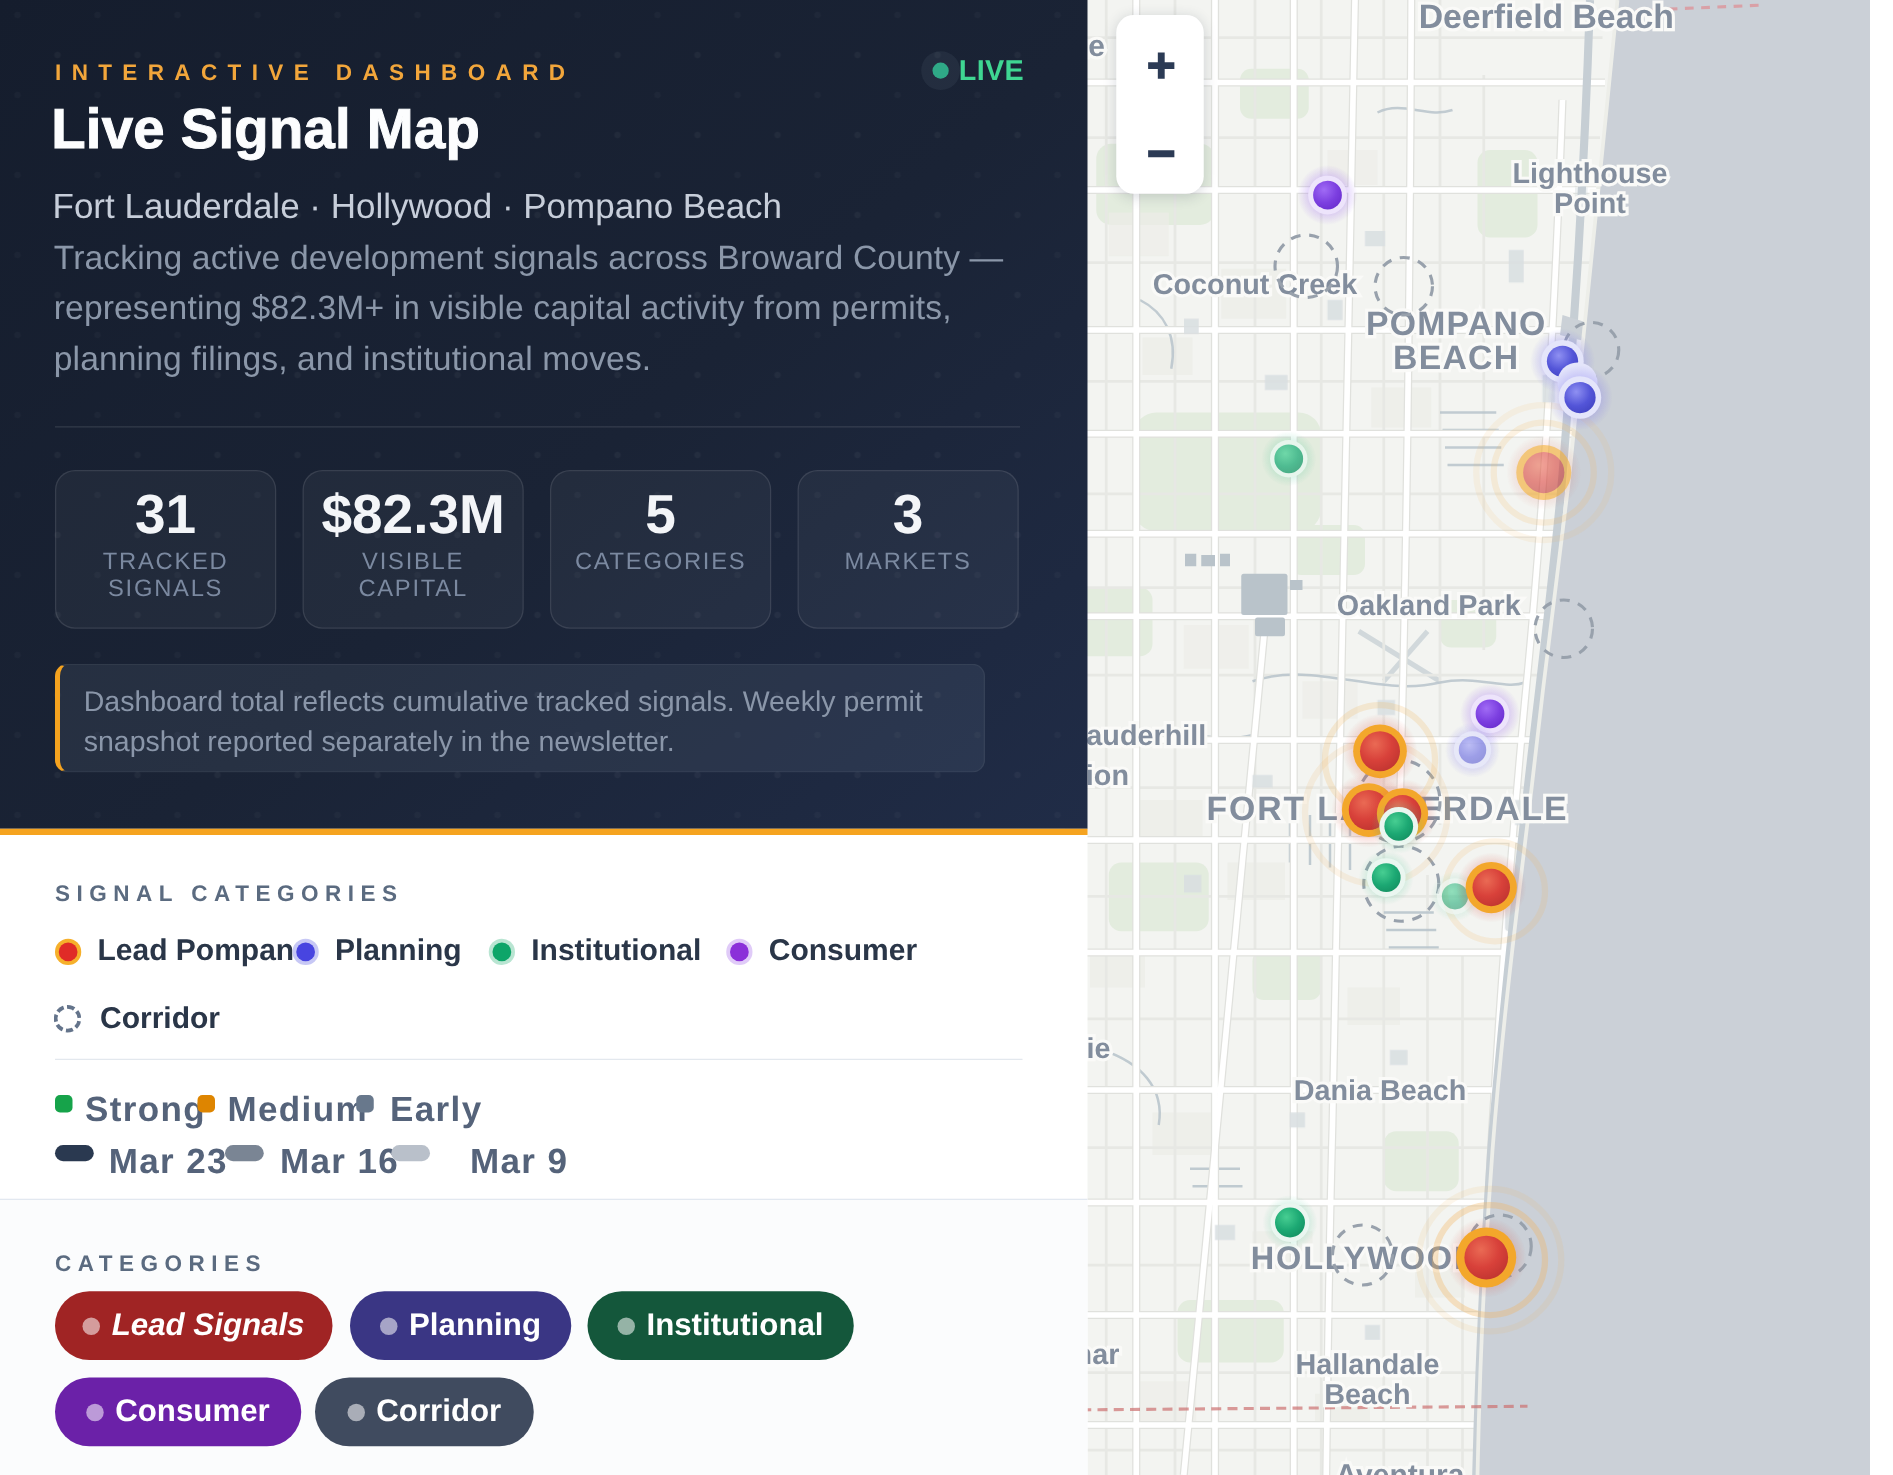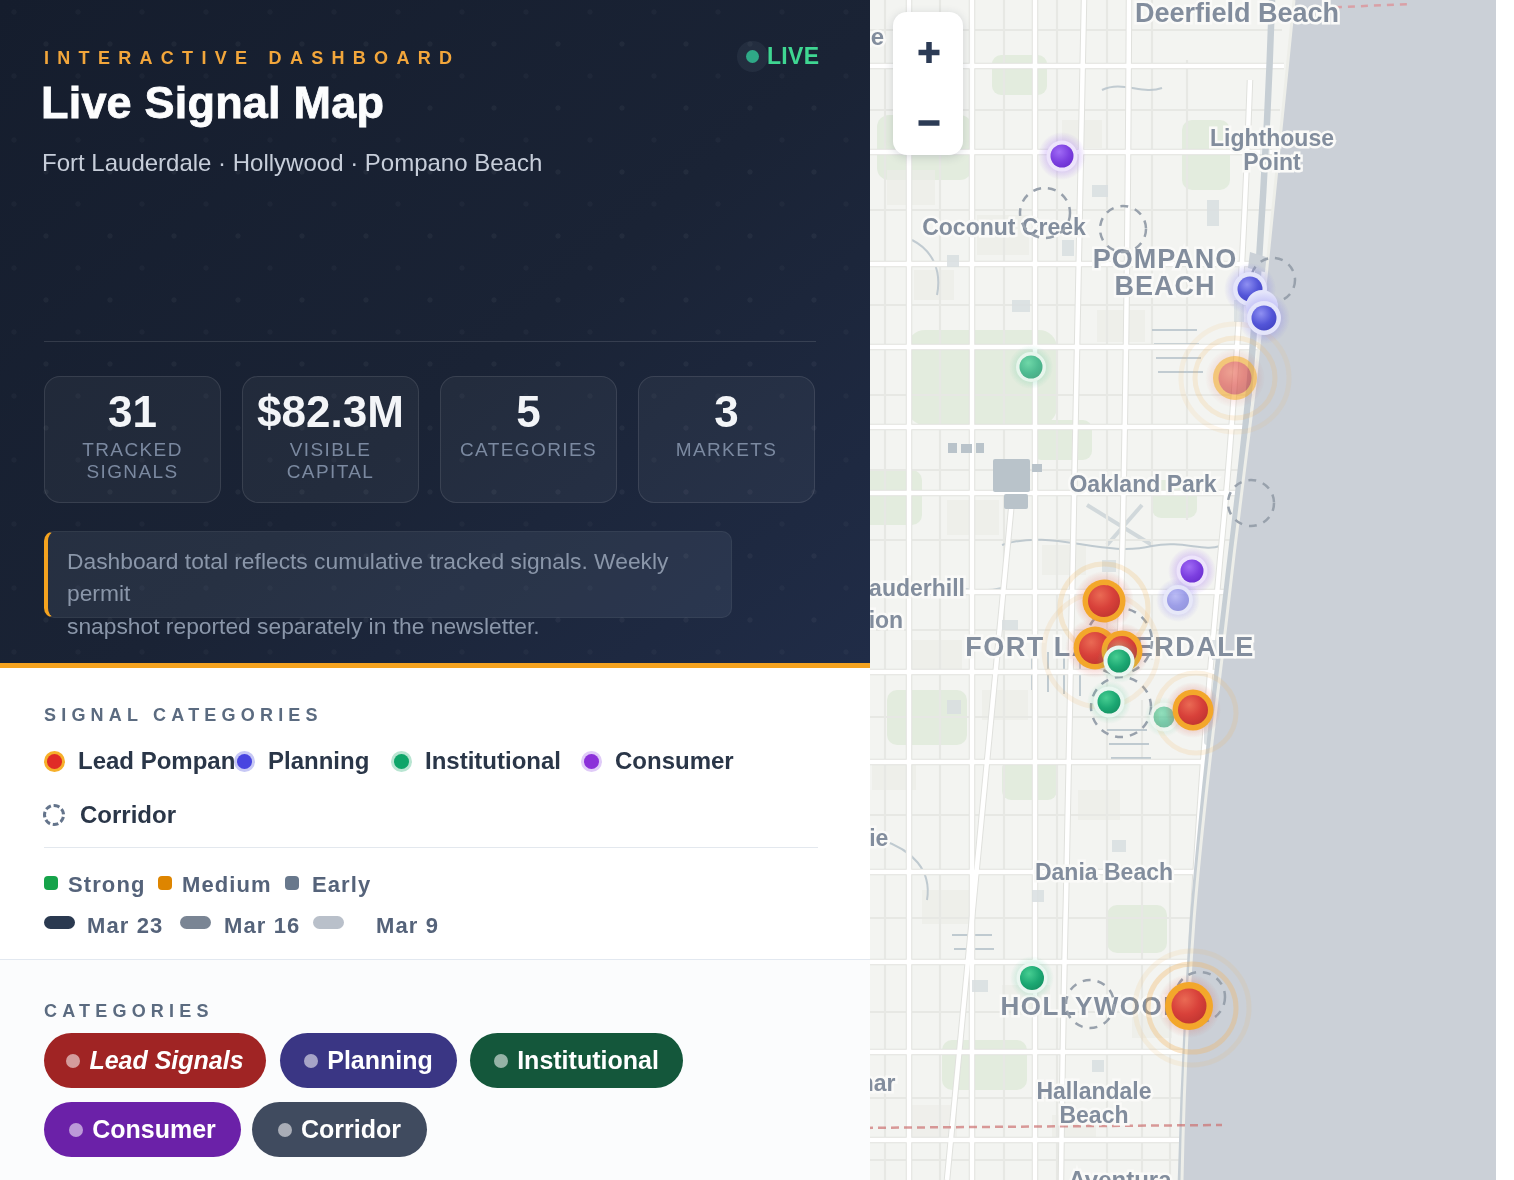--- a/index.html
+++ b/index.html
@@ -16,36 +16,36 @@
   #obar{position:absolute;left:0;top:663px;width:870px;height:5px;background:#F5A31F;}
   #light{position:absolute;left:0;top:668px;width:870px;height:512px;background:#fff;}
   #lightlow{position:absolute;left:0;top:959px;width:870px;height:221px;background:#FBFCFD;border-top:1px solid #E2E8F0;}
   .abs{position:absolute;}
   
   .eyebrow{left:44px;top:48px;font-size:18px;font-weight:bold;letter-spacing:8.3px;color:#F2A63B;}
   .live{top:43px;font-size:23px;font-weight:bold;letter-spacing:0.3px;color:#3FD692;}
   .livedot{top:50px;left:746px;width:13px;height:13px;border-radius:50%;background:#2FA987;
      box-shadow:0 0 0 9px rgba(170,200,210,0.07);}
   .h1{left:41px;top:77px;font-size:45px;font-weight:bold;letter-spacing:0.2px;color:#FCFDFE;-webkit-text-stroke:0.8px #FCFDFE;}
-  .sub{left:42px;top:149px;font-size:24px;color:#C7CEDA;}
+  .sub{left:42px;top:149px;font-size:28px;color:#C7CEDA;}
   .para{left:43px;top:186px;font-size:26.9px;letter-spacing:0.1px;line-height:40.3px;color:#8B97A9;}
   .hr1{left:44px;top:341px;width:772px;height:1px;background:rgba(255,255,255,0.12);}
   .card{top:376px;width:177px;height:127px;border-radius:16px;
      background:rgba(255,255,255,0.045);border:1px solid rgba(255,255,255,0.10);
      box-sizing:border-box;text-align:center;}
   .card .num{margin-top:11px;font-size:44px;font-weight:bold;color:#F3F5F8;line-height:48px;}
   .card .lbl{margin-top:3px;font-size:19px;letter-spacing:1.4px;color:#7B89A0;line-height:21.5px;}
-  .callout{left:44px;top:531px;width:688px;height:87px;border-radius:10px;box-sizing:border-box;
+  .callout{left:44px;top:531px;width:744px;height:87px;border-radius:10px;box-sizing:border-box;
      background:rgba(160,178,200,0.10);border:1px solid rgba(255,255,255,0.05);border-left:4px solid #F5A31F;}
   .callout p{margin:13px 0 0 19px;font-size:22.8px;line-height:32.3px;color:#8A96A9;}
   
   .shead{font-size:18px;font-weight:bold;letter-spacing:5.2px;color:#5B6B80;}
   .litem{display:flex;align-items:center;font-size:24px;font-weight:bold;color:#2A3648;}
   .rdot{width:21px;height:21px;border-radius:50%;display:inline-block;}
-  .stritem{font-size:22px;font-weight:bold;letter-spacing:1.1px;color:#55637A;}
+  .stritem{font-size:28px;font-weight:bold;letter-spacing:1.1px;color:#55637A;}
   .sq{width:14px;height:14px;border-radius:4px;display:inline-block;}
   .rpill{height:12.5px;width:31px;border-radius:6.5px;display:inline-block;}
   .cpill{height:55px;border-radius:28px;display:flex;align-items:center;justify-content:center;
      color:#fff;font-size:25px;font-weight:bold;box-sizing:border-box;}
   .cpill .pd{width:14px;height:14px;border-radius:50%;background:rgba(255,255,255,0.55);margin-right:9px;display:inline-block;}
   .hr2{left:44px;top:847px;width:774px;height:1px;background:#E3E8EE;}
   
   #zoomctl{position:absolute;left:893px;top:12px;width:70px;height:143px;background:#fff;
      border-radius:14px;box-shadow:0 2px 10px rgba(40,50,70,0.18);}
 </style>
@@ -399,20 +399,23 @@
   <div id="dark"></div>
   <div id="obar"></div>
   <div id="light"></div>
   <div id="lightlow"></div>
 
   <div class="abs eyebrow">INTERACTIVE DASHBOARD</div>
   <div class="abs livedot"></div>
   <div class="abs live" style="left:767px;">LIVE</div>
   <div class="abs h1">Live Signal Map</div>
   <div class="abs sub">Fort Lauderdale · Hollywood · Pompano Beach</div>
+  <div class="abs para">Tracking active development signals across Broward County —<br>
+representing $82.3M+ in visible capital activity from permits,<br>
+planning filings, and institutional moves.</div>
   <div class="abs hr1"></div>
   <div class="abs card" style="left:44px;">
       <div class="num">31</div>
       <div class="lbl">TRACKED<br>SIGNALS</div>
     </div>
   <div class="abs card" style="left:242px;">
       <div class="num">$82.3M</div>
       <div class="lbl">VISIBLE<br>CAPITAL</div>
     </div>
   <div class="abs card" style="left:440px;">

